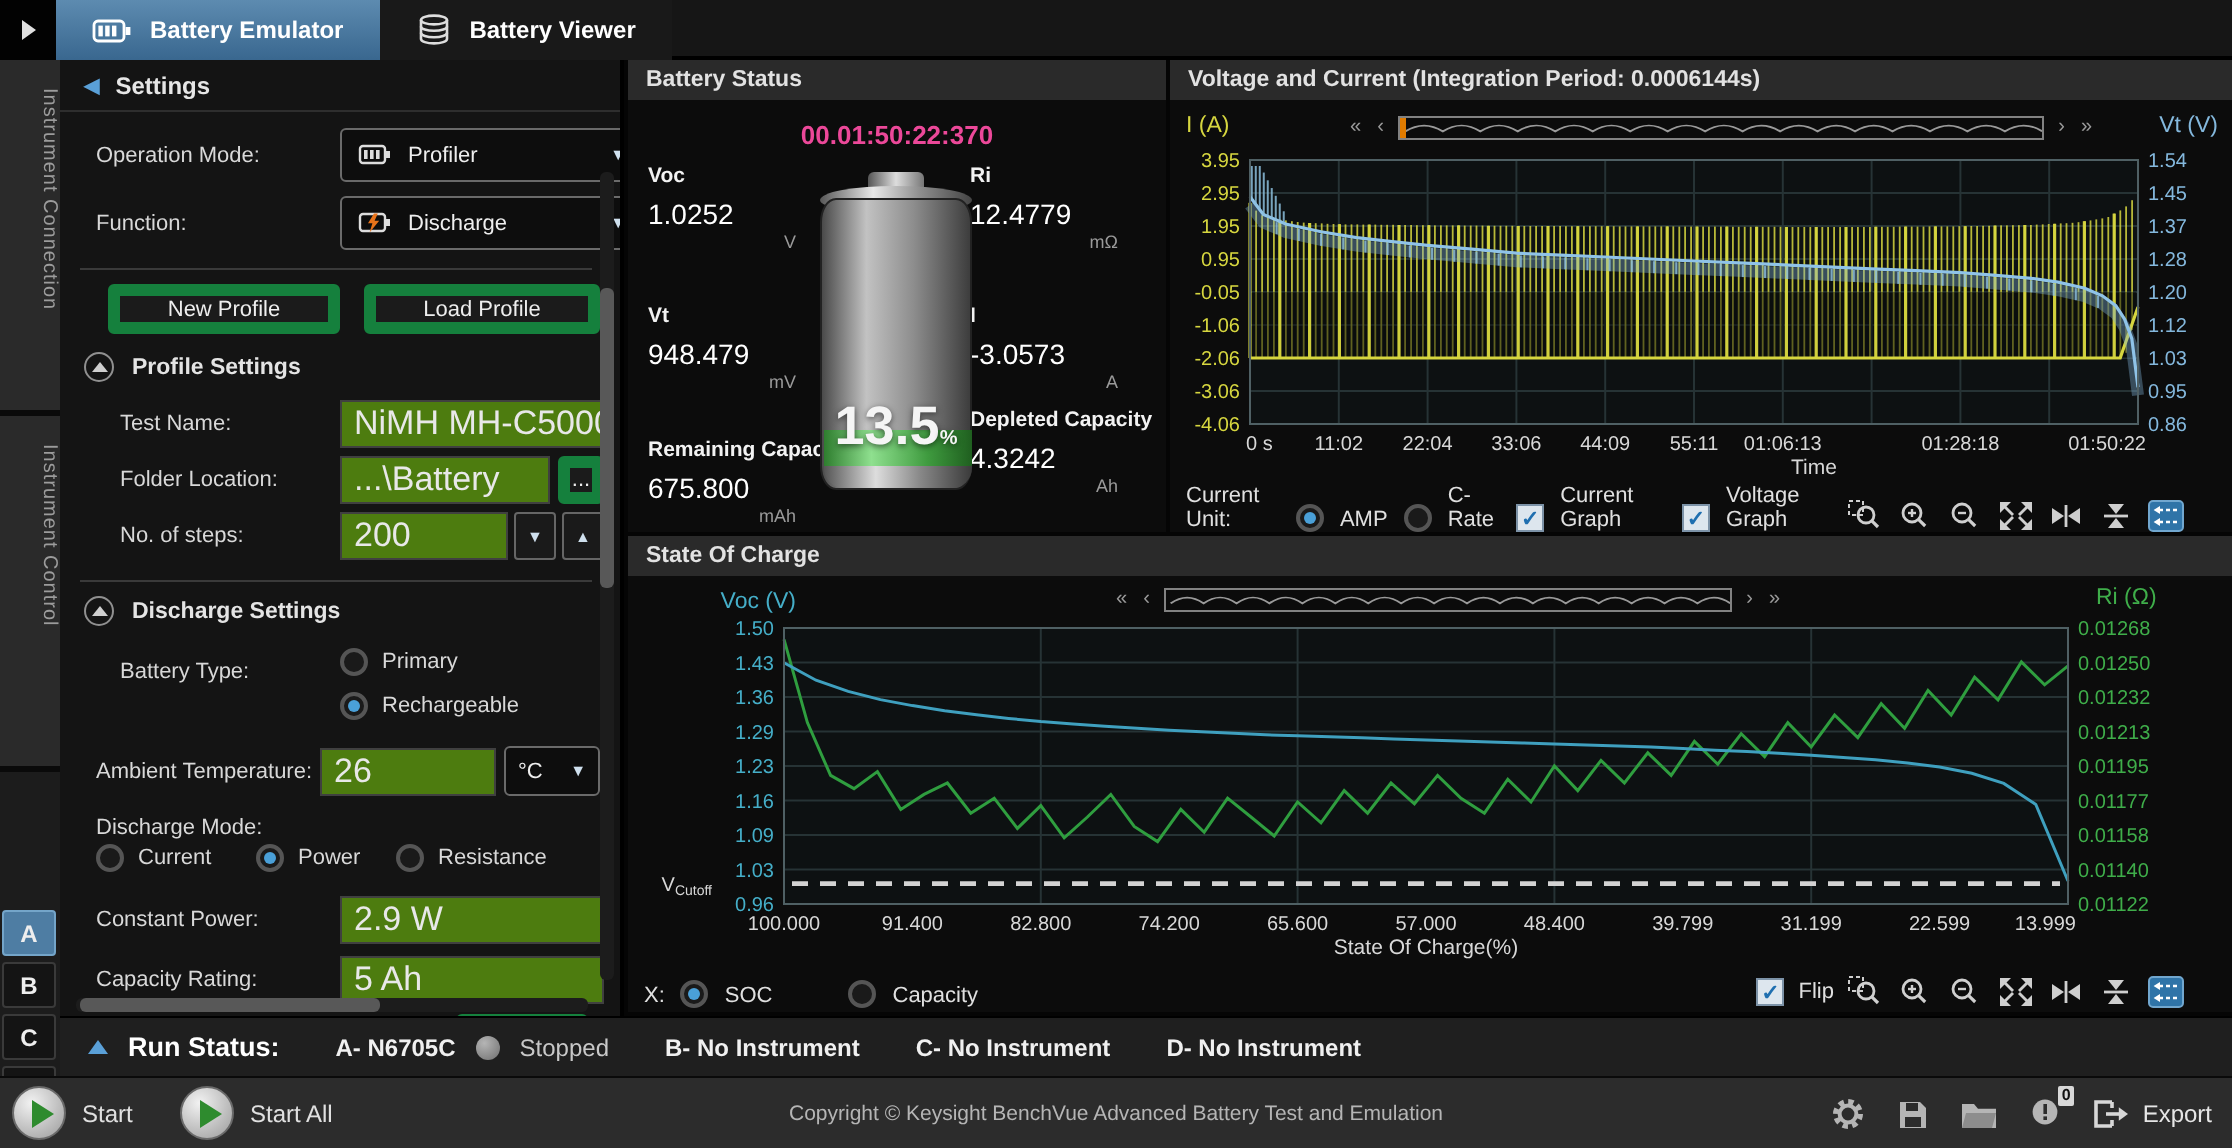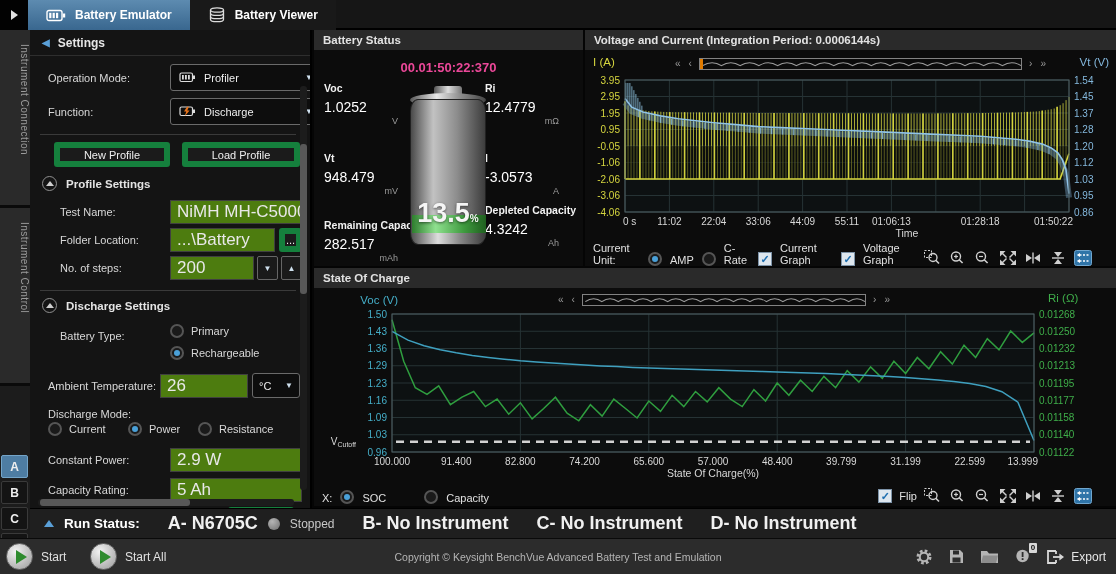--- a/index.html
+++ b/index.html
@@ -66,21 +66,21 @@
   .track{position:relative;flex:1;height:12px;border:1px solid #828282;background:#0b0b0b;margin:0 3px;overflow:hidden}
   .omark{position:absolute;left:0;top:0;width:3px;height:100%;background:#e07b00}
   .ctr{position:absolute;left:0;right:16px;display:flex;align-items:flex-end;gap:8px;padding:0 8px;font-size:11px;color:#e0e0e0;height:26px}
   .cbx{width:14px;height:14px;background:#dde6ee;border:1px solid #7d93a8;color:#1f6fb0;font-size:11px;font-weight:bold;display:inline-flex;align-items:center;justify-content:center;flex:none}
   .ztools{margin-left:auto;display:flex;align-items:center;gap:7px}
   .zico{display:block}
   
   .runbar{position:absolute;left:30px;top:508px;width:1086px;height:30px;background:#1f1f1f;border-top:1px solid #000;display:flex;align-items:center;gap:10px;padding-left:14px}
   .runbar .tri-u{width:0;height:0;border-left:5px solid transparent;border-right:5px solid transparent;border-bottom:7px solid #5aa0d8}
   .rtitle{font-size:13.5px;font-weight:bold;color:#fff}
-  .rseg{font-size:18px;font-weight:bold;color:#f0f0f0}
+  .rseg{font-size:12px;font-weight:bold;color:#f0f0f0}
   .rstate{font-size:12px;color:#c8c8c8}
   .gdot{width:12px;height:12px;border-radius:50%;background:radial-gradient(circle at 35% 30%,#b5b5b5,#6f6f6f);display:inline-block}
   .gap18{width:8px}
   .bottombar{position:absolute;left:0;top:538px;width:1116px;height:36px;background:#2c2c2c;border-top:1px solid #0a0a0a}
   .startg{position:absolute;display:flex;align-items:center;gap:8px;top:4px}
   .play{width:27px;height:27px;border-radius:50%;background:radial-gradient(circle at 35% 30%,#f2f2f2,#9a9a9a);border:1px solid #6a6a6a;display:flex;align-items:center;justify-content:center}
   .play i{display:block;width:0;height:0;border-top:7px solid transparent;border-bottom:7px solid transparent;border-left:11px solid #2e8b2e;margin-left:3px}
   .slab{font-size:12px;color:#e0e0e0}
   .copyr{position:absolute;left:0;right:0;top:12px;text-align:center;font-size:10.5px;color:#b5b5b5}
   .ricons{position:absolute;right:10px;top:8px;display:flex;align-items:center;gap:15px}
@@ -258,21 +258,21 @@
         <div class="val">1.0252</div>
         <div class="un">V</div>
       </div>
       <div class="metric" style="margin-bottom:23px">
         <div class="lb">Vt</div>
         <div class="val">948.479</div>
         <div class="un">mV</div>
       </div>
       <div class="metric">
         <div class="lb">Remaining Capacity</div>
-        <div class="val">282.517</div>
+        <div class="val">675.800</div>
         <div class="un">mAh</div>
       </div>
     </div>
 
     <div class="bcol" style="right:2px">
       <div class="metric" style="margin-bottom:26px">
         <div class="lb">Ri</div>
         <div class="val">12.4779</div>
         <div class="un">mΩ</div>
       </div>

